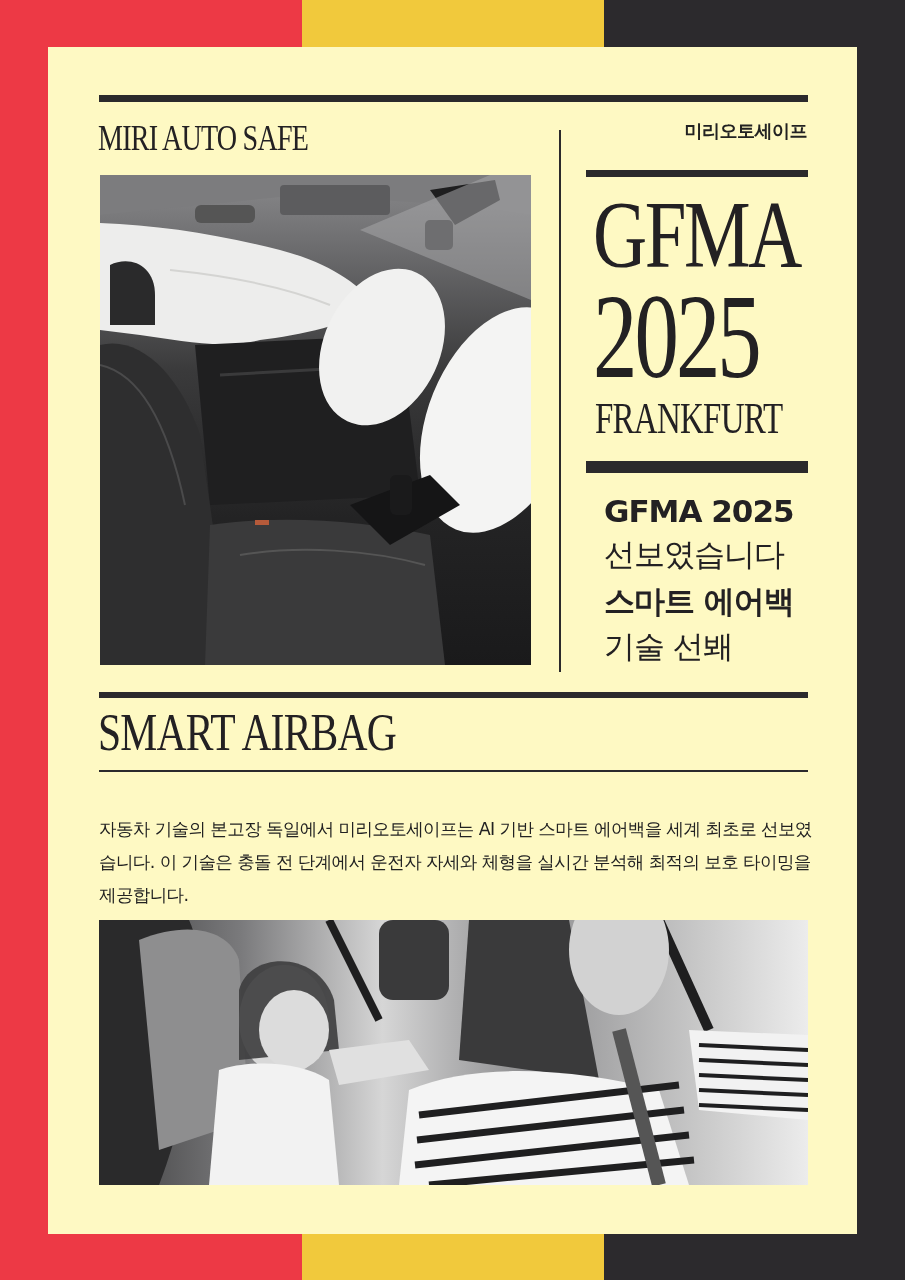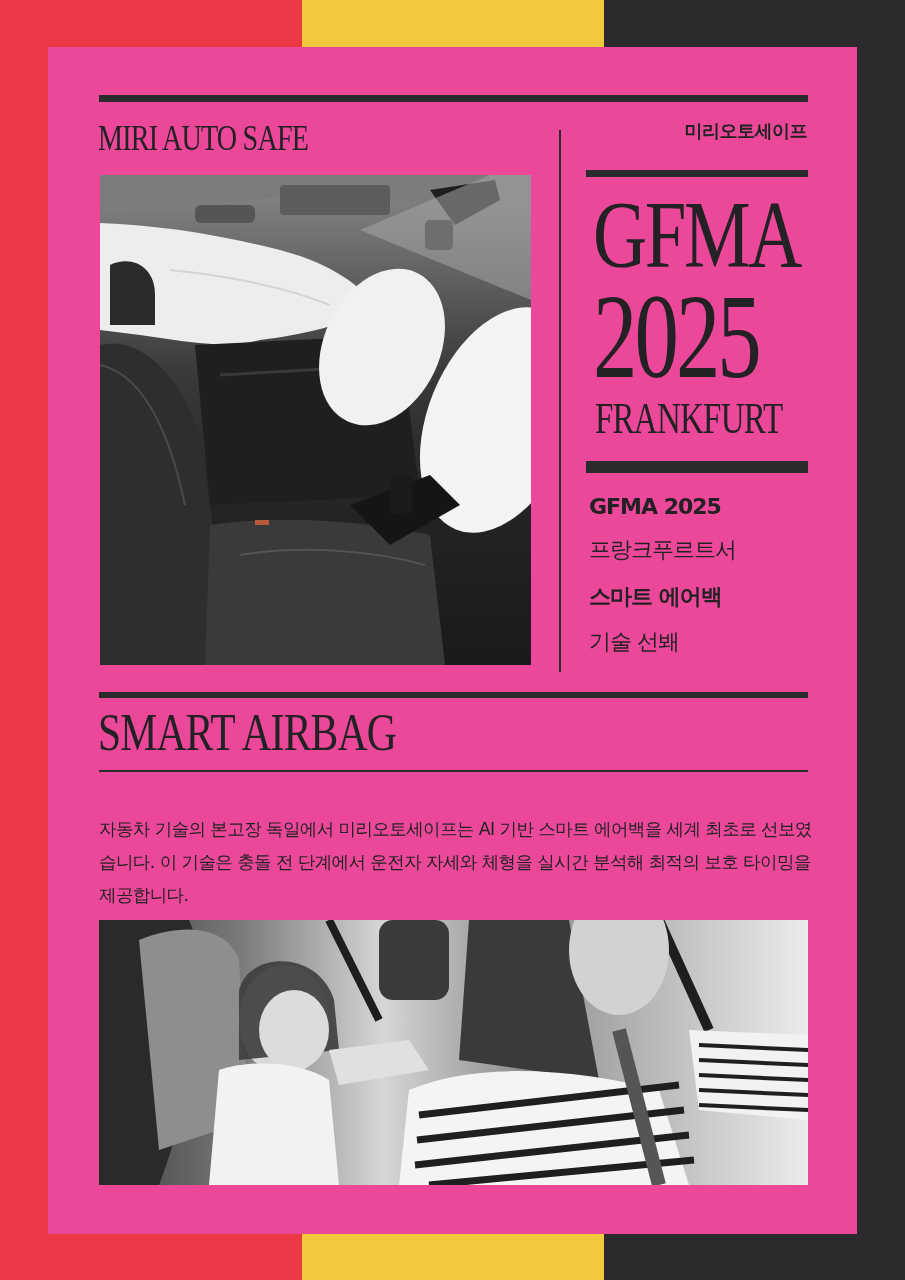--- a/index.html
+++ b/index.html
@@ -2,33 +2,33 @@
 <html><head>
 <meta charset="utf-8">
 <style>
   * { box-sizing: border-box; margin: 0; padding: 0; }
   html, body { width: 905px; height: 1280px; overflow: hidden; }
   body { position: relative; font-family: "DejaVu Sans", sans-serif; background: #2c2a2d; }
   .stripe { position: absolute; top: 0; height: 1280px; }
   .stripe.red { left: 0; width: 302px; }
   .stripe.yellow { left: 302px; width: 302px; }
   .stripe.dark { left: 604px; width: 301px; }
-  .card { position: absolute; left: 48px; top: 47px; width: 809px; height: 1187px; background: #ec4899; }
+  .card { position: absolute; left: 48px; top: 47px; width: 809px; height: 1187px; background: #fef9c3; }
   .abs { position: absolute; }
   .rule-thick { background: #2b2a2c; }
   .serif-cond { font-family: "Liberation Serif", "DejaVu Serif", serif; color: #232123; transform-origin: left top; white-space: nowrap; }
   .brand { left: 50px; top: 70px; font-size: 36px; letter-spacing: -1px; transform: scaleX(0.78); }
   .kr-brand { right: 50px; top: 72px; font-size: 18px; font-weight: bold; color: #222; letter-spacing: -0.5px; text-align: right; }
   .vdiv { left: 511px; top: 83px; width: 2px; height: 542px; background: #2b2a2c; }
   .photo { overflow: hidden; }
   .big { font-family: "Liberation Serif", serif; color: #232123; white-space: nowrap; transform-origin: left top; }
   .gfma { left: 545px; top: 140px; font-size: 96px; line-height: 1; letter-spacing: -3px; transform: scaleX(0.78); }
   .year { left: 545px; top: 230px; font-size: 120px; line-height: 1; letter-spacing: -4px; transform: scaleX(0.74); }
   .city { left: 547px; top: 350px; font-size: 44px; line-height: 1; letter-spacing: -1px; transform: scaleX(0.75); }
-  .sub { left: 541px; font-size: 22px; color: #232123; white-space: nowrap; letter-spacing: -1px; line-height: 1; }
+  .sub { left: 556px; font-size: 31px; color: #232123; white-space: nowrap; letter-spacing: -1px; line-height: 1; }
   .sub.bold { font-weight: bold; }
   .section-title { left: 50px; top: 660px; font-size: 52px; line-height: 1; letter-spacing: -1px; transform: scaleX(0.8); }
   .body-text { left: 51px; top: 746px; width: 720px; font-size: 17.5px; line-height: 33px; color: #222; letter-spacing: -0.6px; margin-top: 20px; }
 </style>
 </head>
 <body>
 
 <div class="stripe red" style="background:#ed3945"></div>
 <div class="stripe yellow" style="background:#f1c93c"></div>
 <div class="stripe dark" style="background:#2c2a2d"></div>
@@ -77,21 +77,21 @@
 
   <div class="abs vdiv"></div>
 
   <div class="abs rule-thick" style="left:538px; top:123px; width:222px; height:7px;"></div>
   <div class="abs big gfma">GFMA</div>
   <div class="abs big year">2025</div>
   <div class="abs big city">FRANKFURT</div>
   <div class="abs rule-thick" style="left:538px; top:414px; width:222px; height:12px;"></div>
 
   <div class="abs sub bold" style="top:449px;">GFMA 2025</div>
-  <div class="abs sub" style="top:492px;">프랑크푸르트서</div>
+  <div class="abs sub" style="top:492px;">선보였습니다</div>
   <div class="abs sub bold" style="top:539px;">스마트 에어백</div>
   <div class="abs sub" style="top:584px;">기술 선봬</div>
 
   <div class="abs rule-thick" style="left:51px; top:645px; width:709px; height:6px;"></div>
   <div class="abs serif-cond section-title">SMART AIRBAG</div>
   <div class="abs rule-thick" style="left:51px; top:723px; width:709px; height:2px;"></div>
   <p class="abs body-text">자동차 기술의 본고장 독일에서 미리오토세이프는 AI 기반 스마트 에어백을 세계 최초로 선보였습니다. 이 기술은 충돌 전 단계에서 운전자 자세와 체형을 실시간 분석해 최적의 보호 타이밍을 제공합니다.</p>
 
   <div class="abs photo" style="left:51px; top:873px; width:709px; height:265px; background: linear-gradient(90deg,#3c3c3d 0%, #7a7a7c 20%, #d6d6d6 40%, #8d8d8f 60%, #c9c9c9 85%, #ececec 100%);" title="Smiling mother driving with young daughter in the back seat (black and white)">
     <svg width="709" height="265" viewBox="0 0 709 265">

